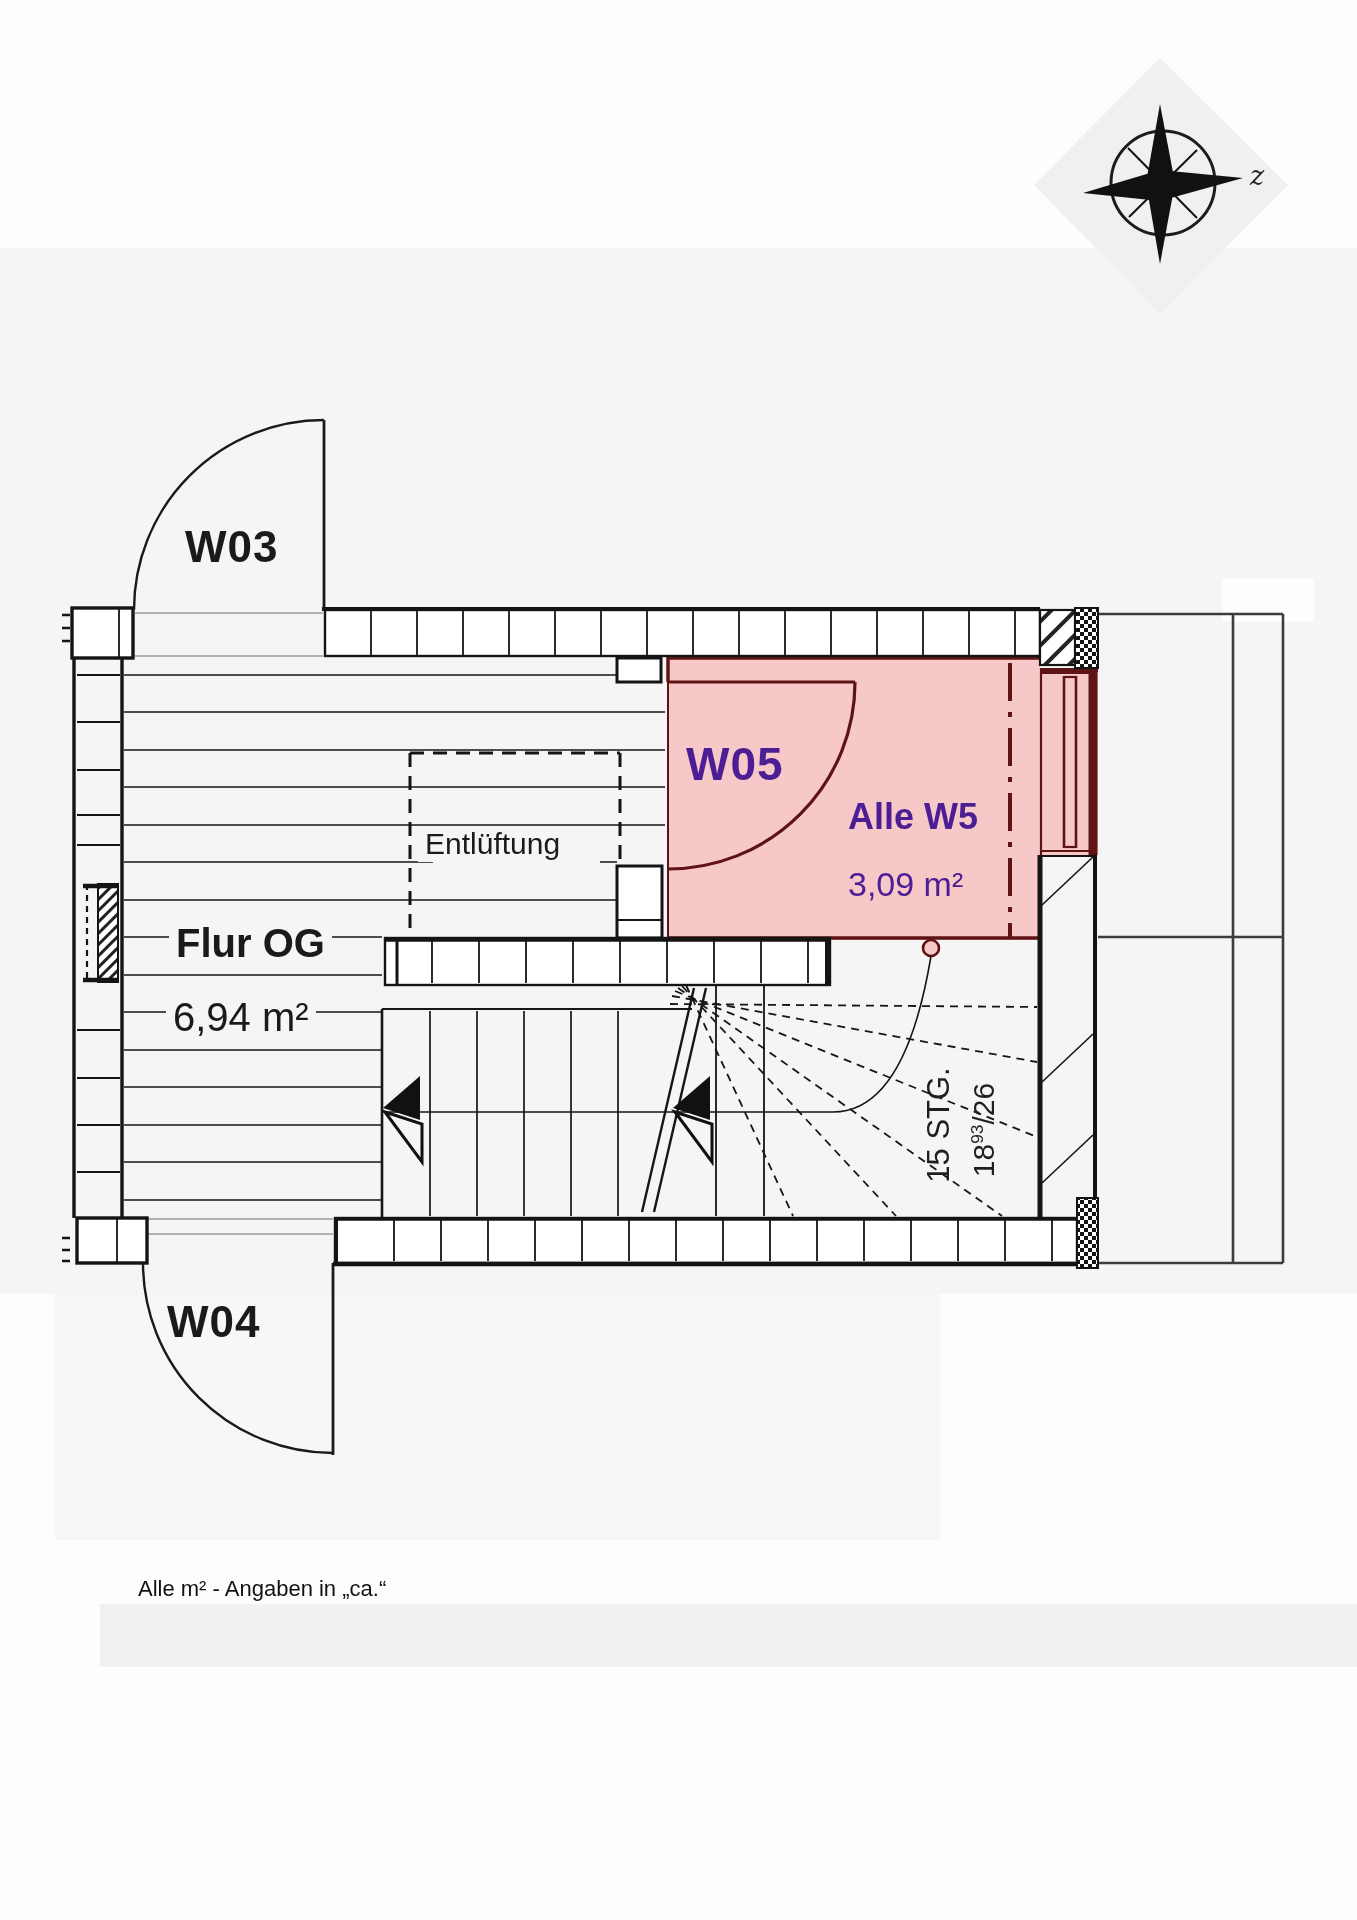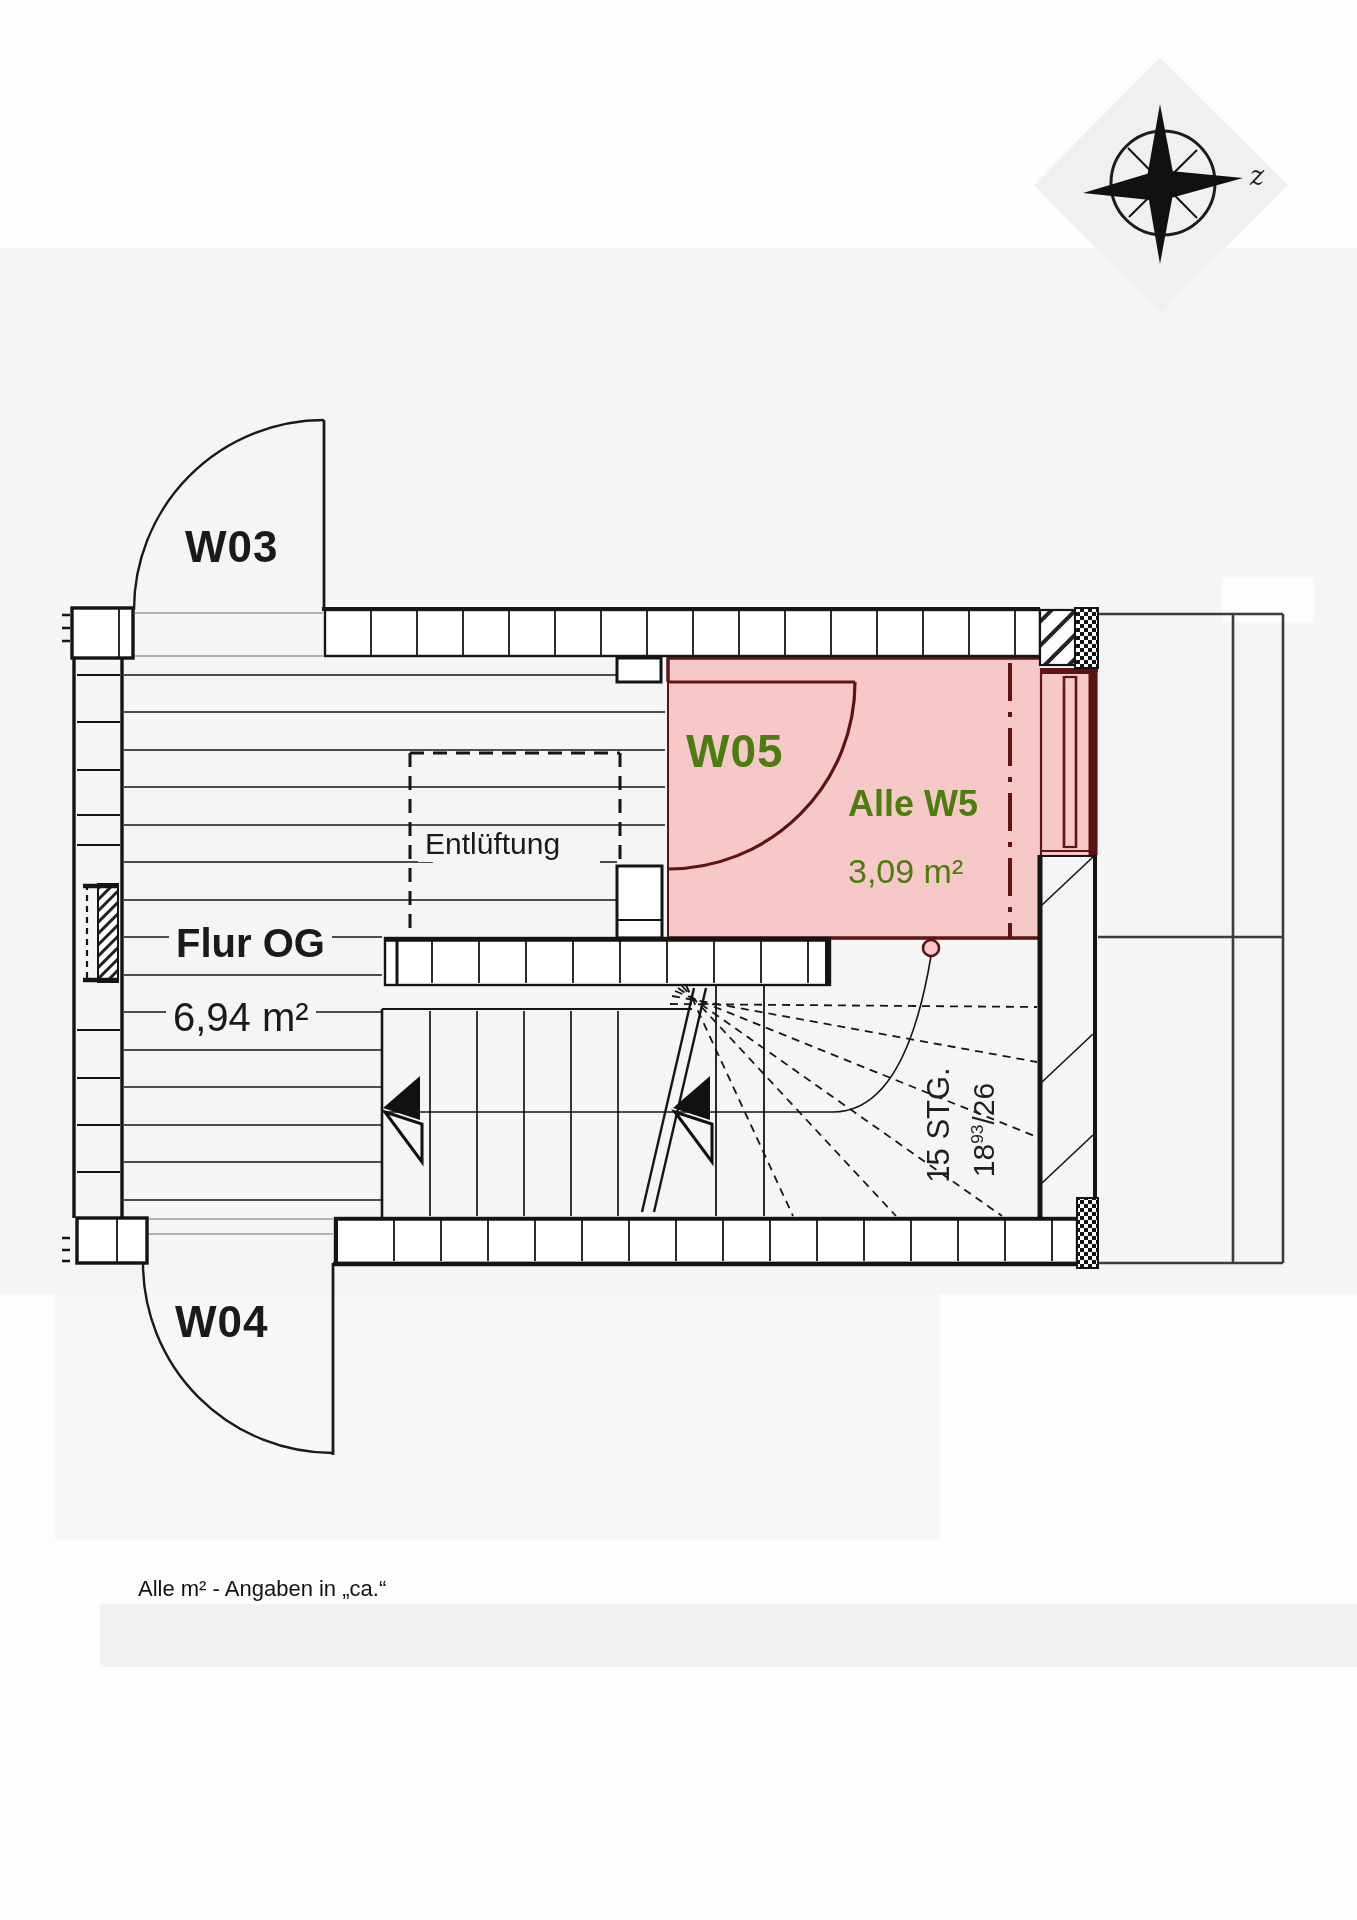--- a/index.html
+++ b/index.html
@@ -4,21 +4,21 @@
 <style>
   html,body{margin:0;padding:0;background:#fdfdfd;}
   .page{position:relative;width:1357px;height:1920px;background:#fdfdfd;overflow:hidden;
         font-family:"Liberation Sans",sans-serif;}
   .canvas-bg{position:absolute;left:0;top:248px;width:1357px;height:1046px;background:#f5f5f5;}
   .canvas-bg2{position:absolute;left:55px;top:1294px;width:885px;height:246px;background:#f7f7f7;}
   .footer-band{position:absolute;left:100px;top:1604px;width:1257px;height:63px;background:#f1f1f1;}
   svg.plan{position:absolute;left:0;top:0;}
   .lbl{position:absolute;color:#1a1a1a;white-space:nowrap;line-height:1;}
   .room-code{font-weight:bold;font-size:44px;letter-spacing:1px;}
-  .maroon{color:#4d7c0f;}
+  .maroon{color:#4c1d95;margin-top:13px;}
   .bg-mask{background:#f5f5f5;padding:3px 7px;}
   .rot{position:absolute;transform:translate(-50%,-50%) rotate(-90deg);transform-origin:center;
        color:#1f1f1f;white-space:nowrap;line-height:1;}
   sup.rsup{font-size:0.58em;vertical-align:super;}
   .compass-z{position:absolute;font-family:"DejaVu Serif",serif;font-style:italic;font-size:27px;color:#222;}
   .footer-note{position:absolute;left:115px;top:1576px;font-size:22px;color:#111;margin-left:23px;}
 </style>
 </head>
 <body>
 
@@ -193,21 +193,21 @@
       <path d="M931 956 Q905 1112 833 1112 L382 1112" stroke-width="1.6"></path>
       <polygon points="383,1108 420,1076 420,1120" fill="#111" stroke="none"></polygon>
       <polygon points="385,1112 422,1124 422,1162" fill="none" stroke="#111" stroke-width="3"></polygon>
       <polygon points="673,1108 710,1076 710,1120" fill="#111" stroke="none"></polygon>
       <polygon points="675,1112 712,1124 712,1162" fill="none" stroke="#111" stroke-width="3"></polygon>
     </g>
   </svg>
 
   <div class="lbl room-code" style="left:185px;top:525px;">W03</div>
 
-  <div class="lbl room-code" style="left:175px;top:1300px;">W04</div>
+  <div class="lbl room-code" style="left:167px;top:1300px;">W04</div>
 
   <div class="lbl room-code maroon" style="left:686px;top:728px;font-size:46px;">W05</div>
 
   <div class="lbl maroon" style="left:848px;top:786px;font-size:36px;font-weight:bold;">Alle W5</div>
   <div class="lbl maroon" style="left:848px;top:854px;font-size:34px;">3,09 m²</div>
 
   <div class="lbl bg-mask" style="left:169px;top:920px;font-size:40px;font-weight:bold;">Flur OG</div>
   <div class="lbl bg-mask" style="left:166px;top:994px;font-size:40px;">6,94 m²</div>
 
   <div class="lbl bg-mask" style="left:418px;top:826px;font-size:30px;">Entlüftung</div>

